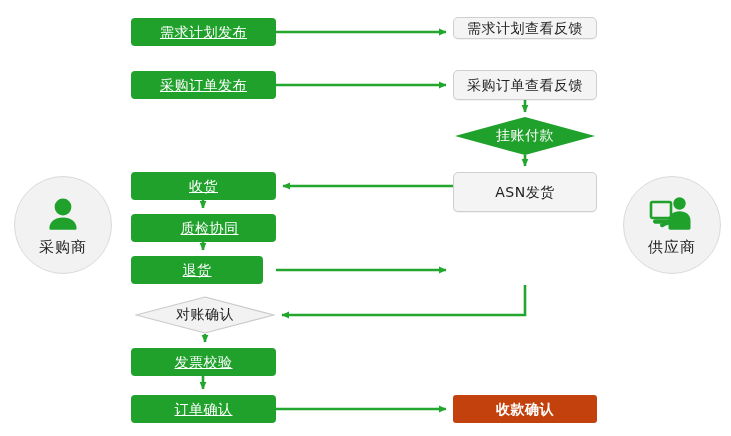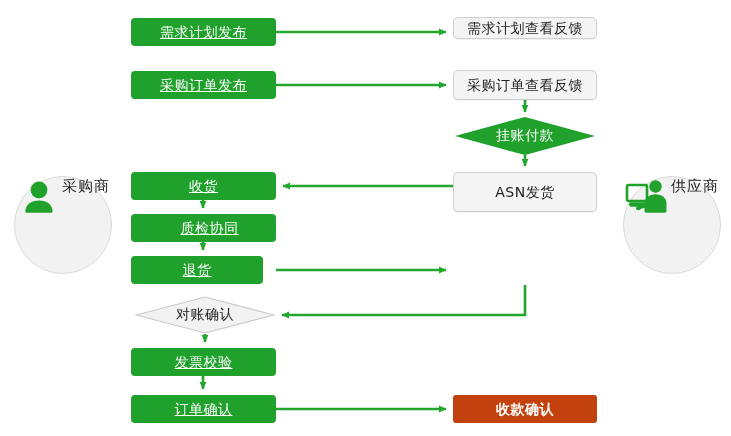--- a/index.html
+++ b/index.html
@@ -84,21 +84,22 @@
   .diamond-white .dlabel { color: #222222; text-align: right; }
   
   .actor {
     position: absolute;
     width: 96px;
     height: 96px;
     border-radius: 50%;
     background: #f2f2f2;
     border: 1px solid #dadada;
     display: flex;
-    align-items: flex-start;
+    flex-direction: column;
+    align-items: center;
     justify-content: center;
     z-index: 3;
   }
   .actor .actor-icon {
     width: 46px;
     height: 42px;
     display: flex;
     align-items: flex-end;
     justify-content: center;
     margin-bottom: 2px;

